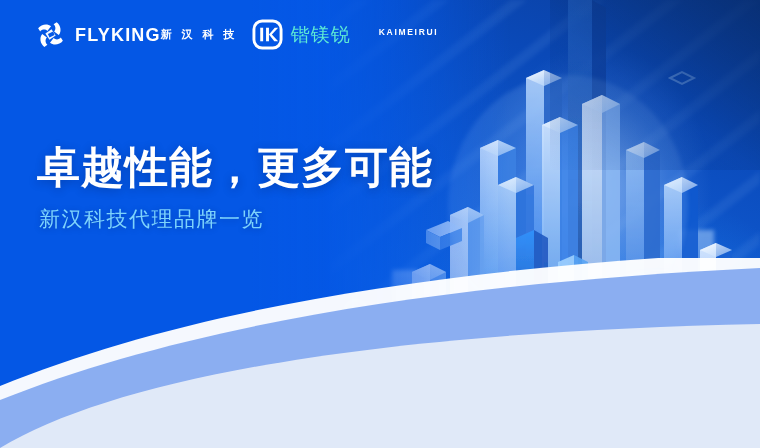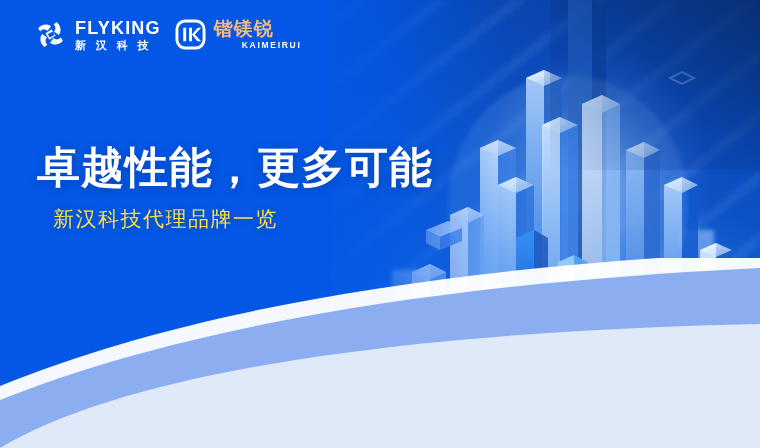--- a/index.html
+++ b/index.html
@@ -55,47 +55,47 @@
   
   #curves{position:absolute;left:0;bottom:0;width:760px;height:190px;}
 
   
   .logo-row{
     position:absolute;left:34px;top:18px;
     display:flex;align-items:center;gap:14px;
   }
   .logo{display:flex;align-items:center;gap:8px;}
   .logo-mark{flex:0 0 auto;display:block;}
-  .logo-text{display:flex;flex-direction:column;justify-content:center;line-height:1;}
+  .logo-text{display:flex;flex-direction:row;justify-content:center;line-height:1;}
   .logo-latin{
     color:#fff;font-weight:bold;letter-spacing:1.2px;
     font-size:18px;
   }
   .logo-cn{
     color:#fff;font-weight:bold;letter-spacing:3.4px;
     font-size:11px;margin-top:3px;
   }
   .kmr-cn{
-    color:#fdba74;font-weight:bold;letter-spacing:1px;font-size:19px;
+    color:#5eead4;font-weight:normal;letter-spacing:1px;font-size:19px;
   }
   .kmr-latin{
     color:#fff;font-weight:bold;letter-spacing:1.7px;font-size:8.5px;margin-top:3px;margin-left:28px;
   }
 
   
   .headline{
     position:absolute;left:37px;top:139px;
     color:#fff;font-weight:bold;
     font-size:43px;letter-spacing:1px;
     text-shadow:0 2px 10px rgba(0,20,70,.30);
     white-space:nowrap;
   }
   .subtitle{
-    position:absolute;left:53px;top:205px;
-    color:#fde047;font-weight:normal;
+    position:absolute;left:39px;top:205px;
+    color:#7dd3fc;font-weight:normal;
     font-size:21px;letter-spacing:1.5px;
     text-shadow:0 1px 6px rgba(0,20,70,.28);
     white-space:nowrap;
   }
 </style>
 </head>
 <body>
 
 <div id="banner">
 

